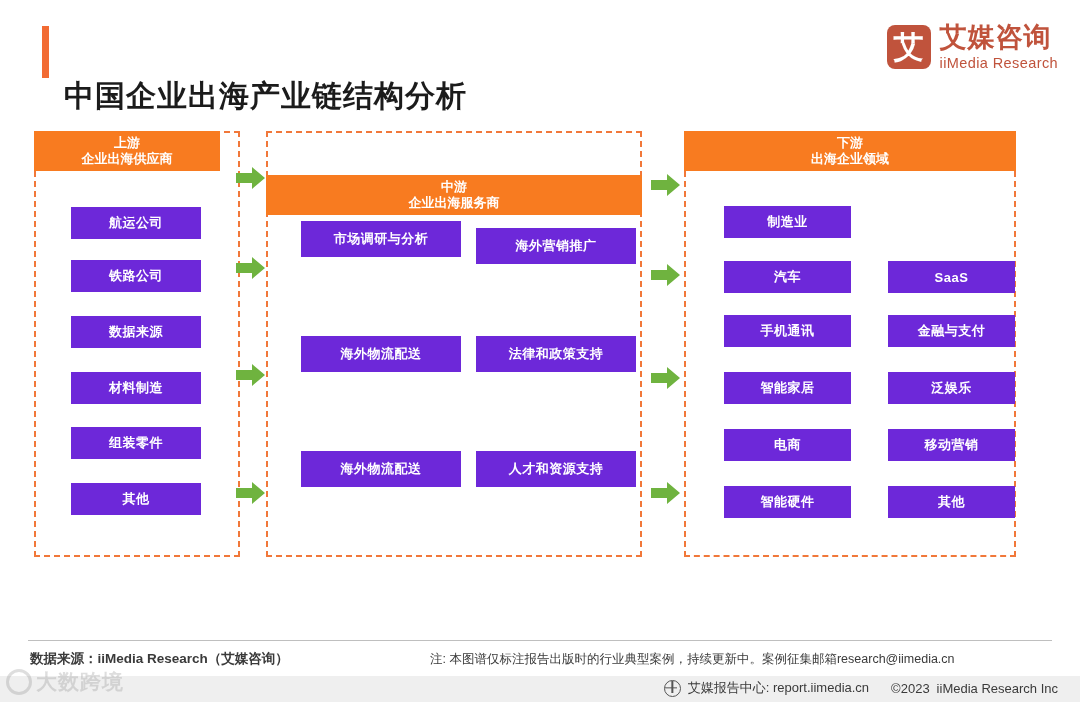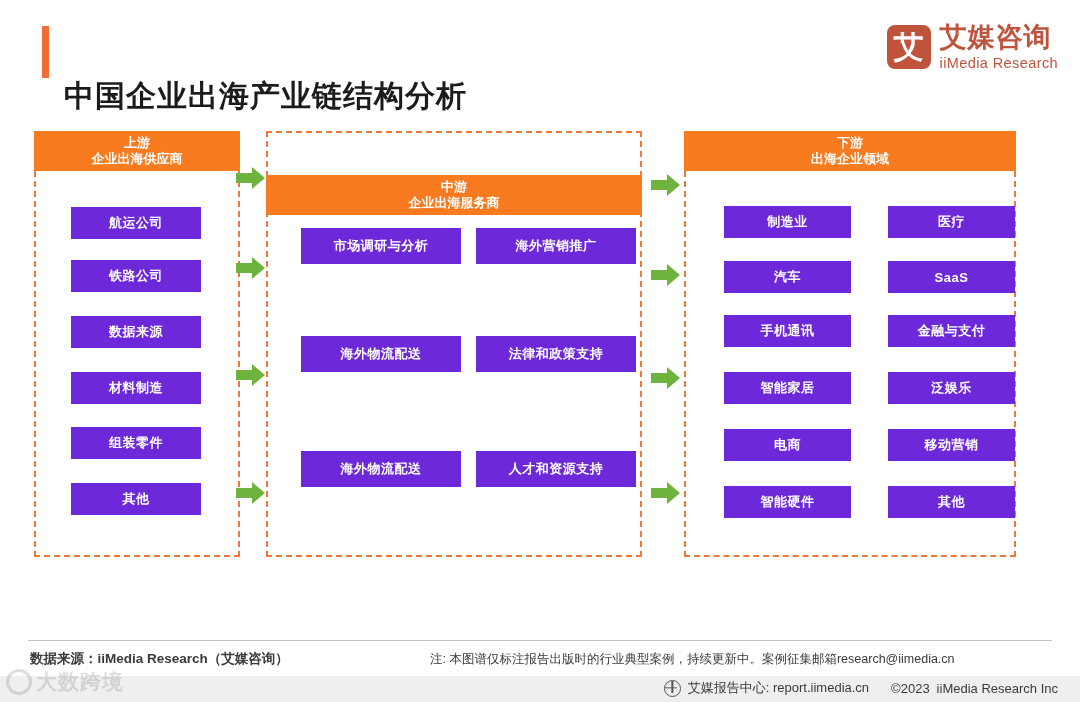--- a/index.html
+++ b/index.html
@@ -96,21 +96,21 @@
     flex-direction: column;
     align-items: center;
     justify-content: center;
     text-align: center;
     line-height: 1.25;
     box-sizing: border-box;
     z-index: 3;
   }
   .col-head .ch-top { font-size: 13px; font-weight: 700; }
   .col-head .ch-sub { font-size: 13px; font-weight: 700; }
-  .head-up   { left: 34px;  top: 27px; width: 206px; }
+  .head-up   { left: 34px;  top: 27px; width: 186px; }
   .head-mid  { left: 266px; top: 27px; width: 376px; margin-top: 44px; }
   .head-down { left: 684px; top: 27px; width: 332px; }
 
   
   .chip {
     position: absolute;
     background: #6d28d9;
     color: #ffffff;
     display: flex;
     align-items: center;
@@ -255,29 +255,28 @@
     <div class="ch-sub">出海企业领域</div>
   </div>
 
   <div class="chip chip-up" style="top:103px">航运公司</div>
   <div class="chip chip-up" style="top:156px">铁路公司</div>
   <div class="chip chip-up" style="top:212px">数据来源</div>
   <div class="chip chip-up" style="top:268px">材料制造</div>
   <div class="chip chip-up" style="top:323px">组装零件</div>
   <div class="chip chip-up" style="top:379px">其他</div>
 
-  <div class="chip chip-mid" style="left:301px; top:124px">市场调研与分析</div>
+  <div class="chip chip-mid" style="left:301px; top:117px">市场调研与分析</div>
   <div class="chip chip-mid" style="left:476px; top:124px">海外营销推广</div>
   <div class="chip chip-mid" style="left:301px; top:232px">海外物流配送</div>
   <div class="chip chip-mid" style="left:476px; top:232px">法律和政策支持</div>
   <div class="chip chip-mid" style="left:301px; top:347px">海外物流配送</div>
   <div class="chip chip-mid" style="left:476px; top:347px">人才和资源支持</div>
 
   <div class="chip chip-down" style="left:724px; top:102px">制造业</div>
-  <div class="chip chip-down" style="left:888px; top:102px">医疗</div>
   <div class="chip chip-down" style="left:724px; top:157px">汽车</div>
   <div class="chip chip-down" style="left:888px; top:157px">SaaS</div>
   <div class="chip chip-down" style="left:724px; top:211px">手机通讯</div>
   <div class="chip chip-down" style="left:888px; top:211px">金融与支付</div>
   <div class="chip chip-down" style="left:724px; top:268px">智能家居</div>
   <div class="chip chip-down" style="left:888px; top:268px">泛娱乐</div>
   <div class="chip chip-down" style="left:724px; top:325px">电商</div>
   <div class="chip chip-down" style="left:888px; top:325px">移动营销</div>
   <div class="chip chip-down" style="left:724px; top:382px">智能硬件</div>
   <div class="chip chip-down" style="left:888px; top:382px">其他</div>

